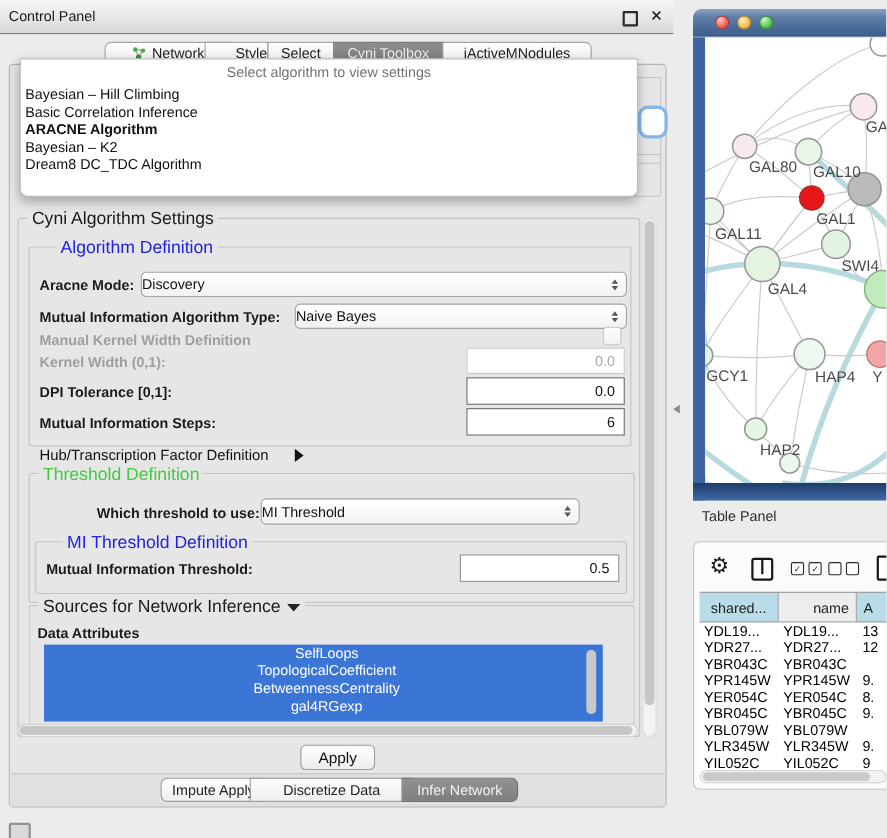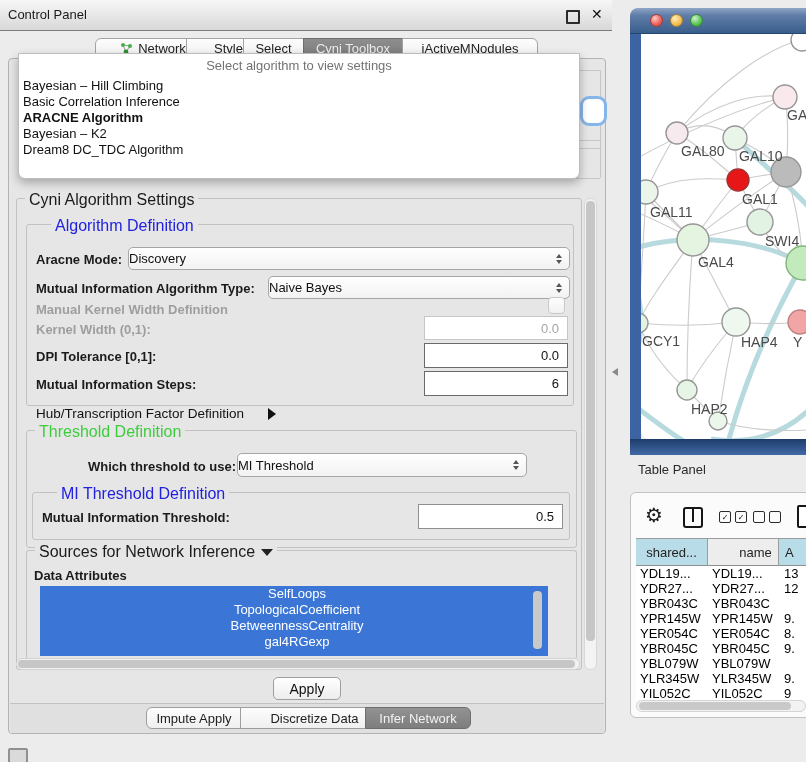--- a/index.html
+++ b/index.html
@@ -80,21 +80,21 @@
   .vsb-thumb{left:586px;top:201px;width:9px;height:440px;background:#C6C6C6;border-radius:4px;}
 
   .apply-btn{left:273px;top:677px;width:68px;height:23px;background:linear-gradient(#FFFFFF,#EDEDED);
              border:1px solid #9E9E9E;border-radius:5px;display:flex;align-items:center;justify-content:center;
              font-size:14px;color:#111;box-sizing:border-box;}
 
   .btab{top:707px;height:22px;border:1px solid #9E9E9E;background:linear-gradient(#FDFDFD,#EFEFEF);
         display:flex;align-items:center;justify-content:center;font-size:13px;color:#222;box-sizing:border-box;}
   .btab.sel{background:linear-gradient(#929292,#7E7E7E);color:#F2F2F2;border-color:#6E6E6E;}
   .btab-impute{left:146px;width:96px;border-radius:6px 0 0 6px;}
-  .btab-discretize{left:240px;width:149px;}
+  .btab-discretize{left:227px;width:149px;}
   .btab-infer{left:365px;width:106px;border-radius:0 6px 6px 0;}
 
   .partial-icon{left:8px;top:748px;width:16px;height:16px;border:2px solid #909090;background:#DADADA;border-radius:2px;}
   .collapse-arrow{left:612px;top:368px;width:0;height:0;border-top:4px solid transparent;border-bottom:4px solid transparent;border-right:6px solid #8A8A8A;}
 
   
   .popup{left:18px;top:53px;width:562px;height:126px;background:#FFFFFF;border:1px solid #BDBDBD;
          border-radius:0 0 7px 7px;box-shadow:0 4px 10px rgba(0,0,0,0.28);z-index:50;box-sizing:border-box;}
   .dd-hint{height:24px;line-height:24px;text-align:center;color:#737373;font-size:13px;}
   .dd-item{height:16px;line-height:16px;padding-left:4px;font-size:13px;color:#111;white-space:nowrap;}

